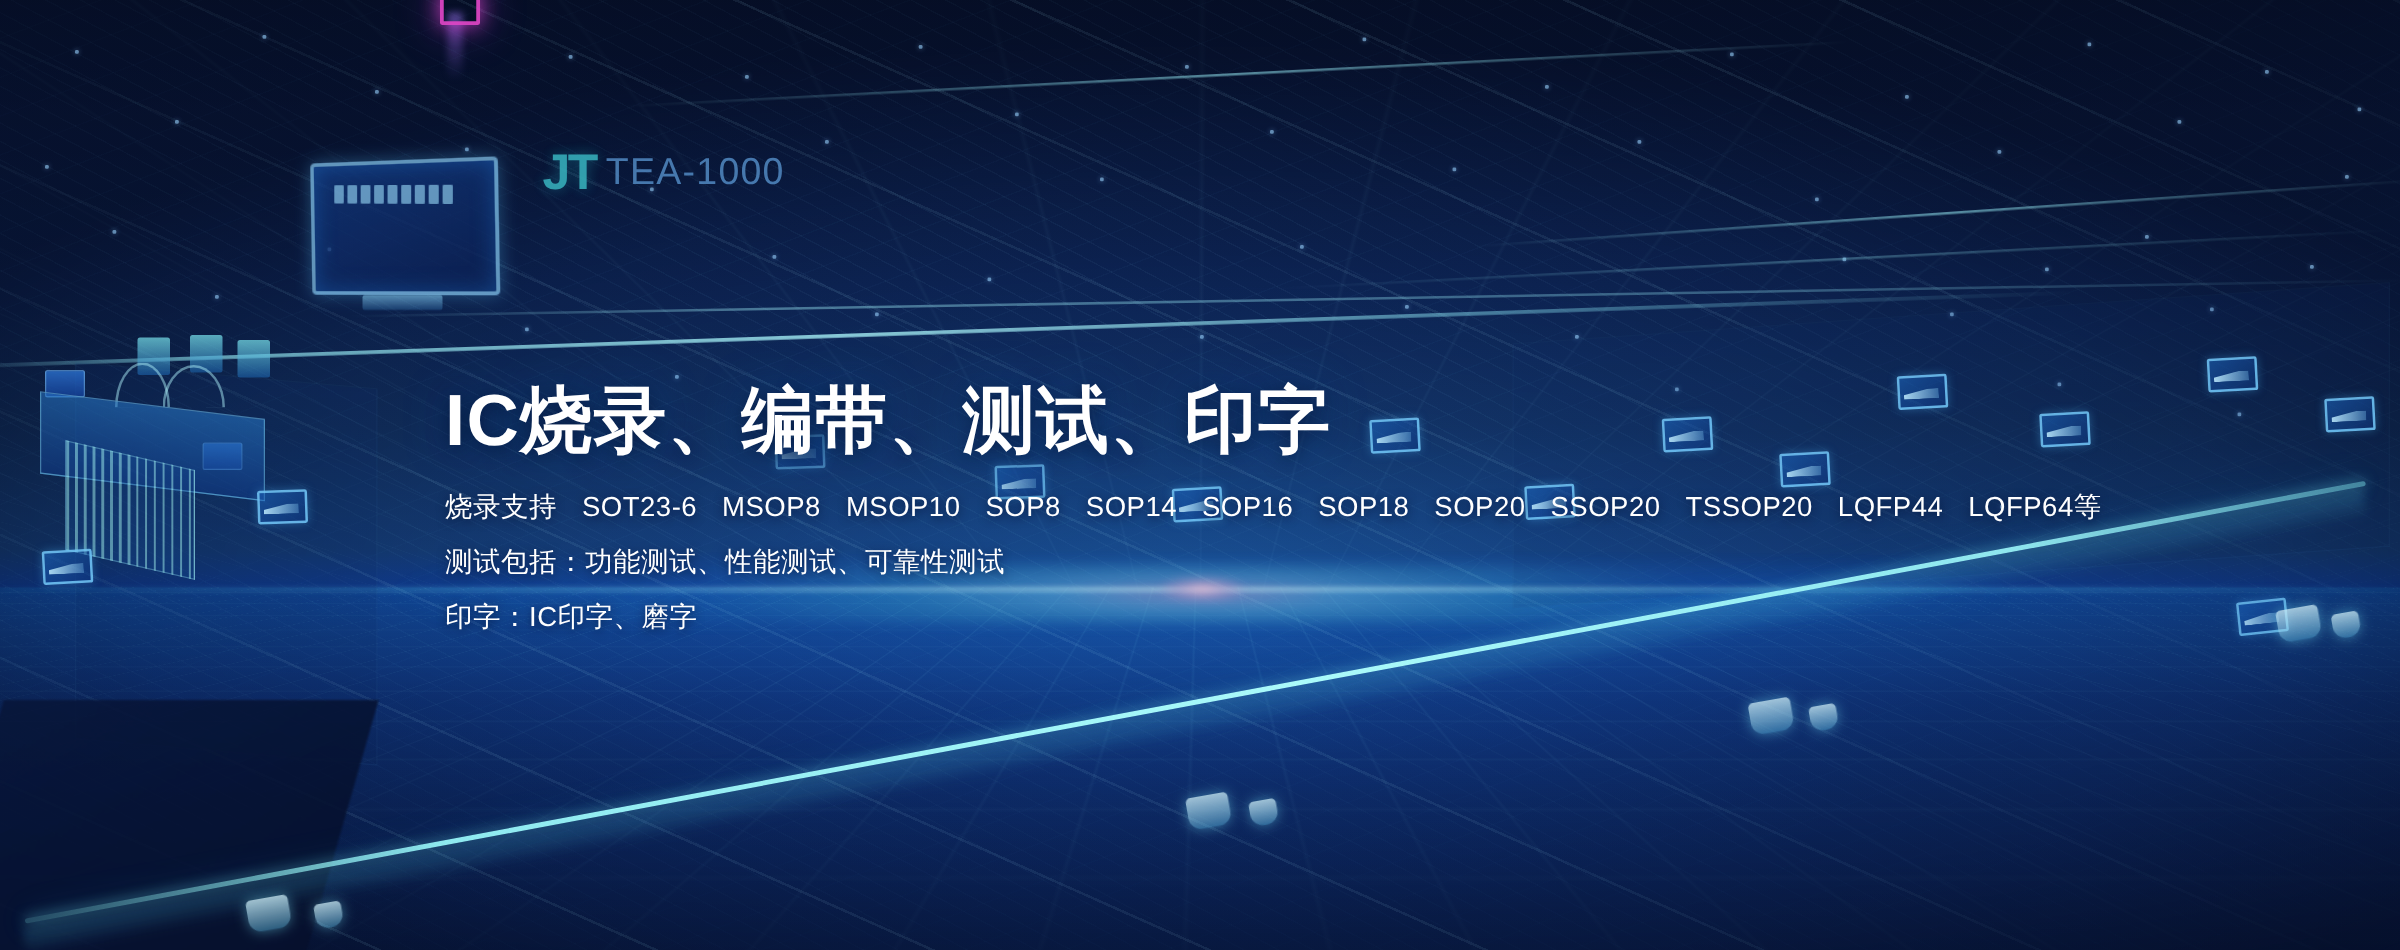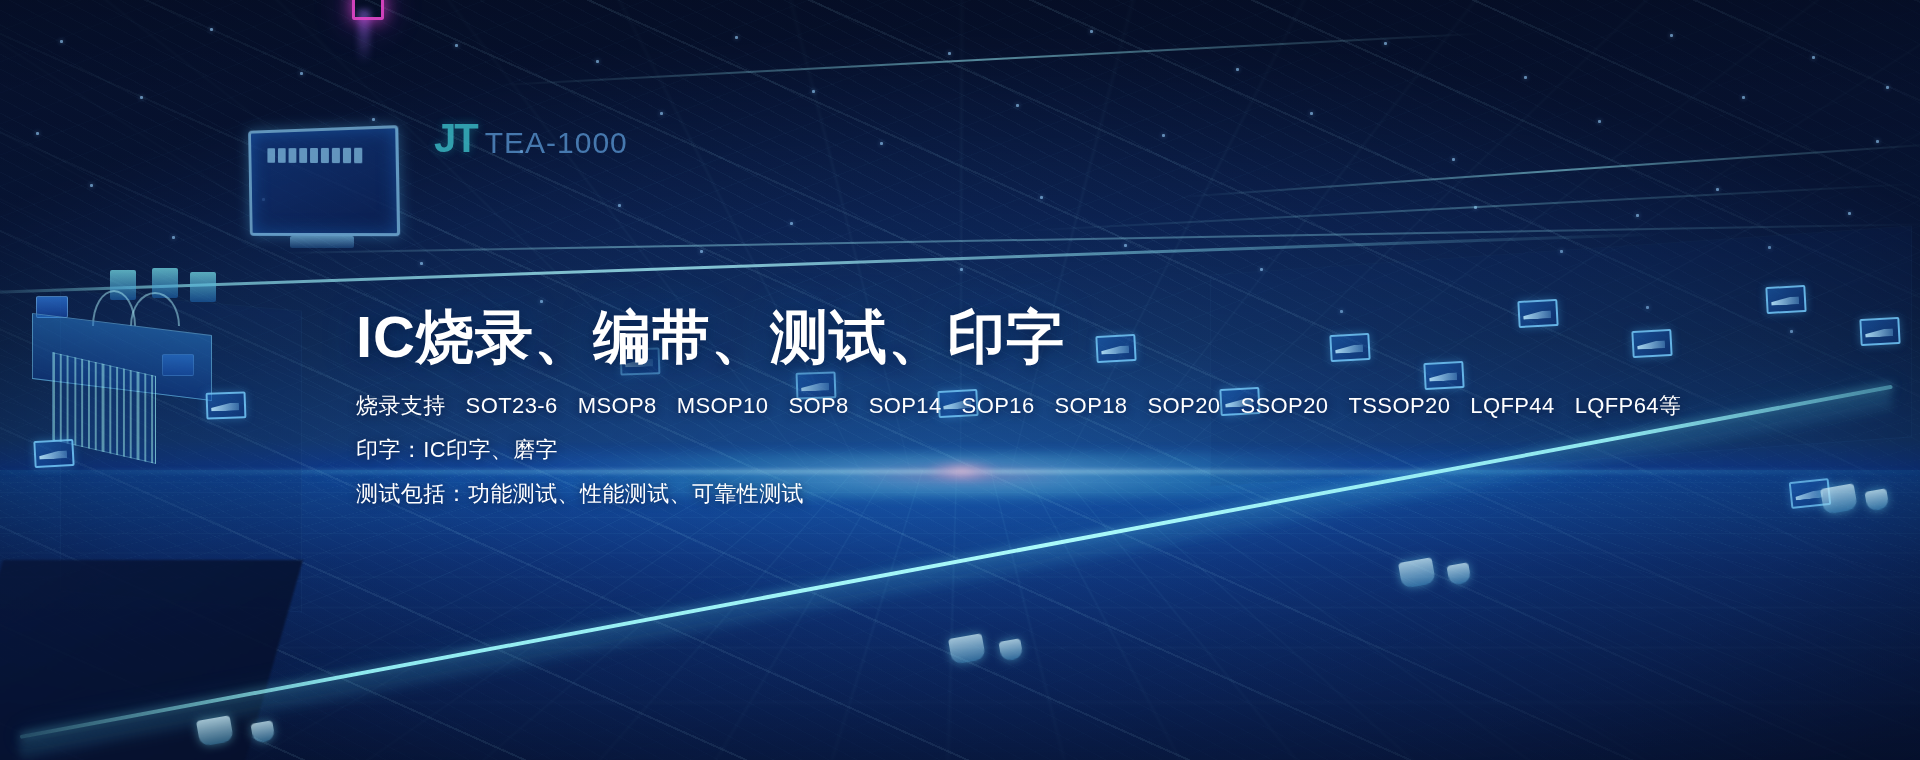--- a/index.html
+++ b/index.html
@@ -426,21 +426,21 @@
     background: linear-gradient(180deg, rgba(150,110,235,0.55), rgba(80,110,220,0.0));
     filter: blur(3px);
   }
 
   
   .watermark {
     position: absolute;
     left: 434px;
     top: 118px;
     display: flex;
-    align-items: flex-end;
+    align-items: center;
     gap: 8px;
     opacity: 0.92;
     user-select: none;
   }
   .watermark .wm-mark {
     font-size: 40px;
     font-weight: 700;
     letter-spacing: -2px;
     color: rgba(56,178,190,0.95);
     line-height: 1;
@@ -629,18 +629,18 @@
     <span class="wm-mark">JT</span>
     <span class="wm-model">TEA-1000</span>
   </div>
 
   <div class="content">
     <h1 class="headline">IC烧录、编带、测试、印字</h1>
     <div class="sublines">
       <div class="subline">
         <span class="pk">烧录支持</span><span id="pkg-list"><span class="pk" style="margin-left: 0px;">SOT23-6</span><span class="pk">MSOP8</span><span class="pk">MSOP10</span><span class="pk">SOP8</span><span class="pk">SOP14</span><span class="pk">SOP16</span><span class="pk">SOP18</span><span class="pk">SOP20</span><span class="pk">SSOP20</span><span class="pk">TSSOP20</span><span class="pk">LQFP44</span><span class="pk">LQFP64等</span></span>
       </div>
+      <div class="subline">测试包括：功能测试、性能测试、可靠性测试</div>
       <div class="subline">印字：IC印字、磨字</div>
-      <div class="subline">测试包括：功能测试、性能测试、可靠性测试</div>
     </div>
   </div>
 
 </div>
 
 </body></html>

